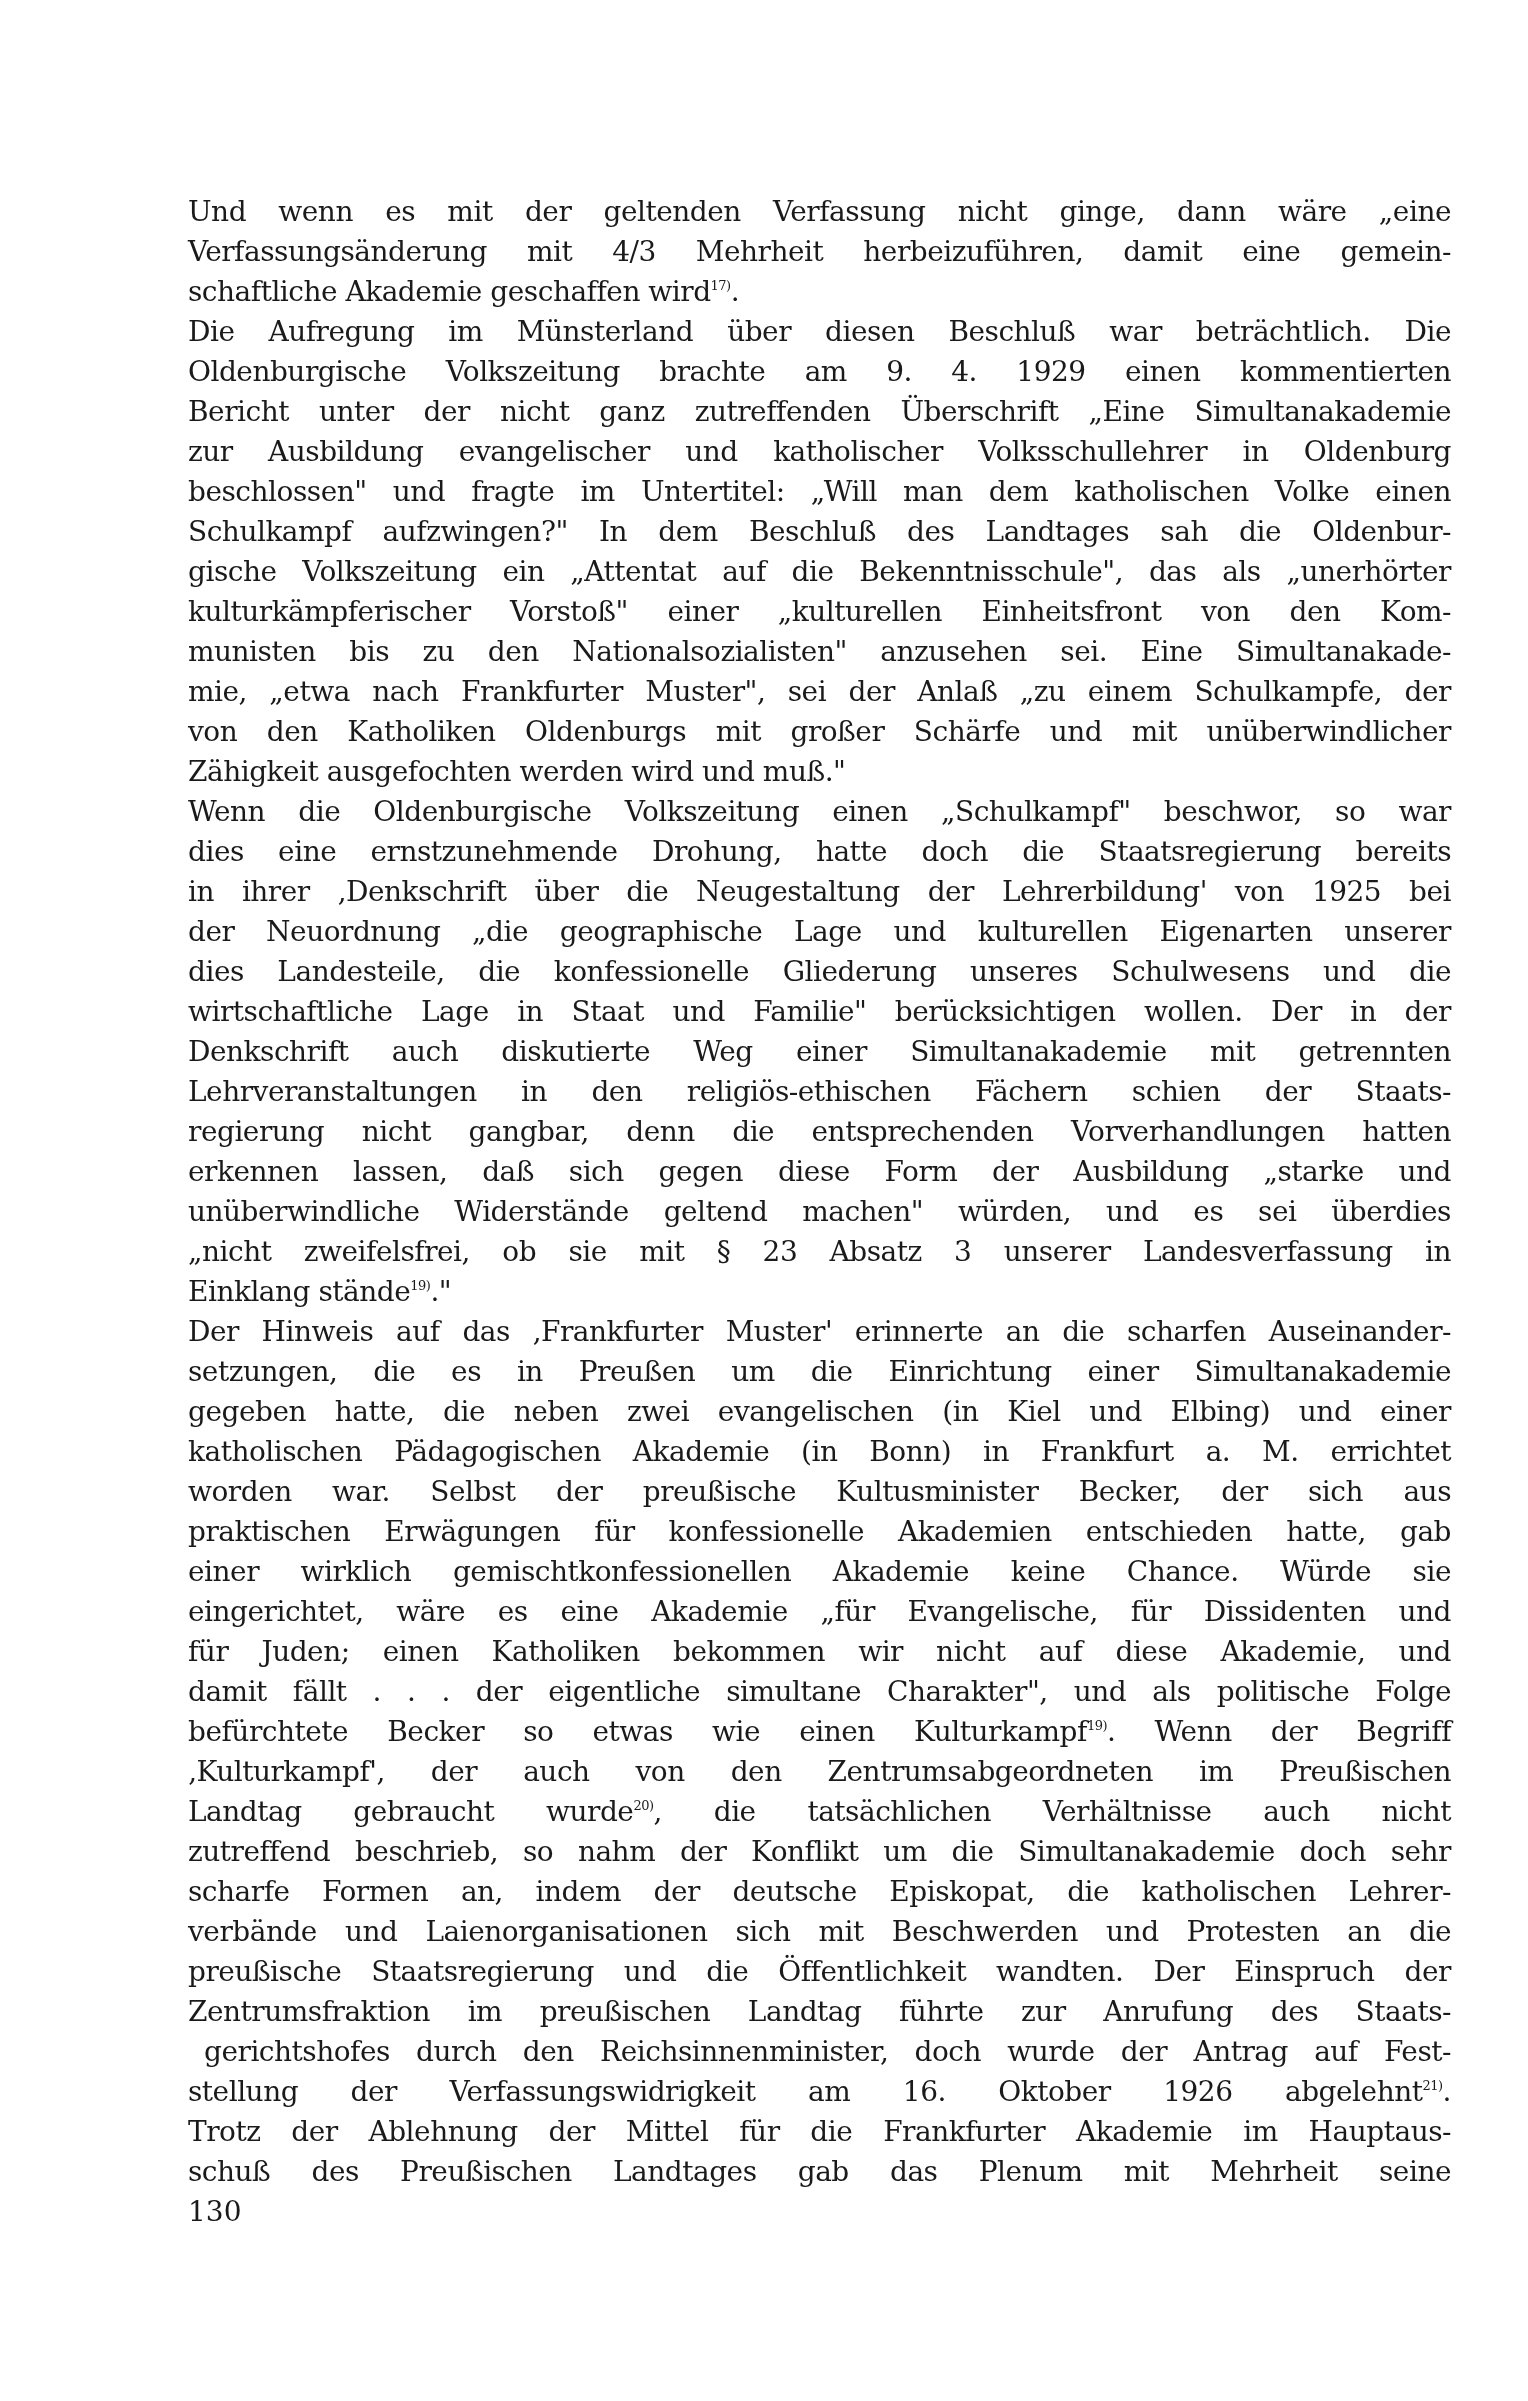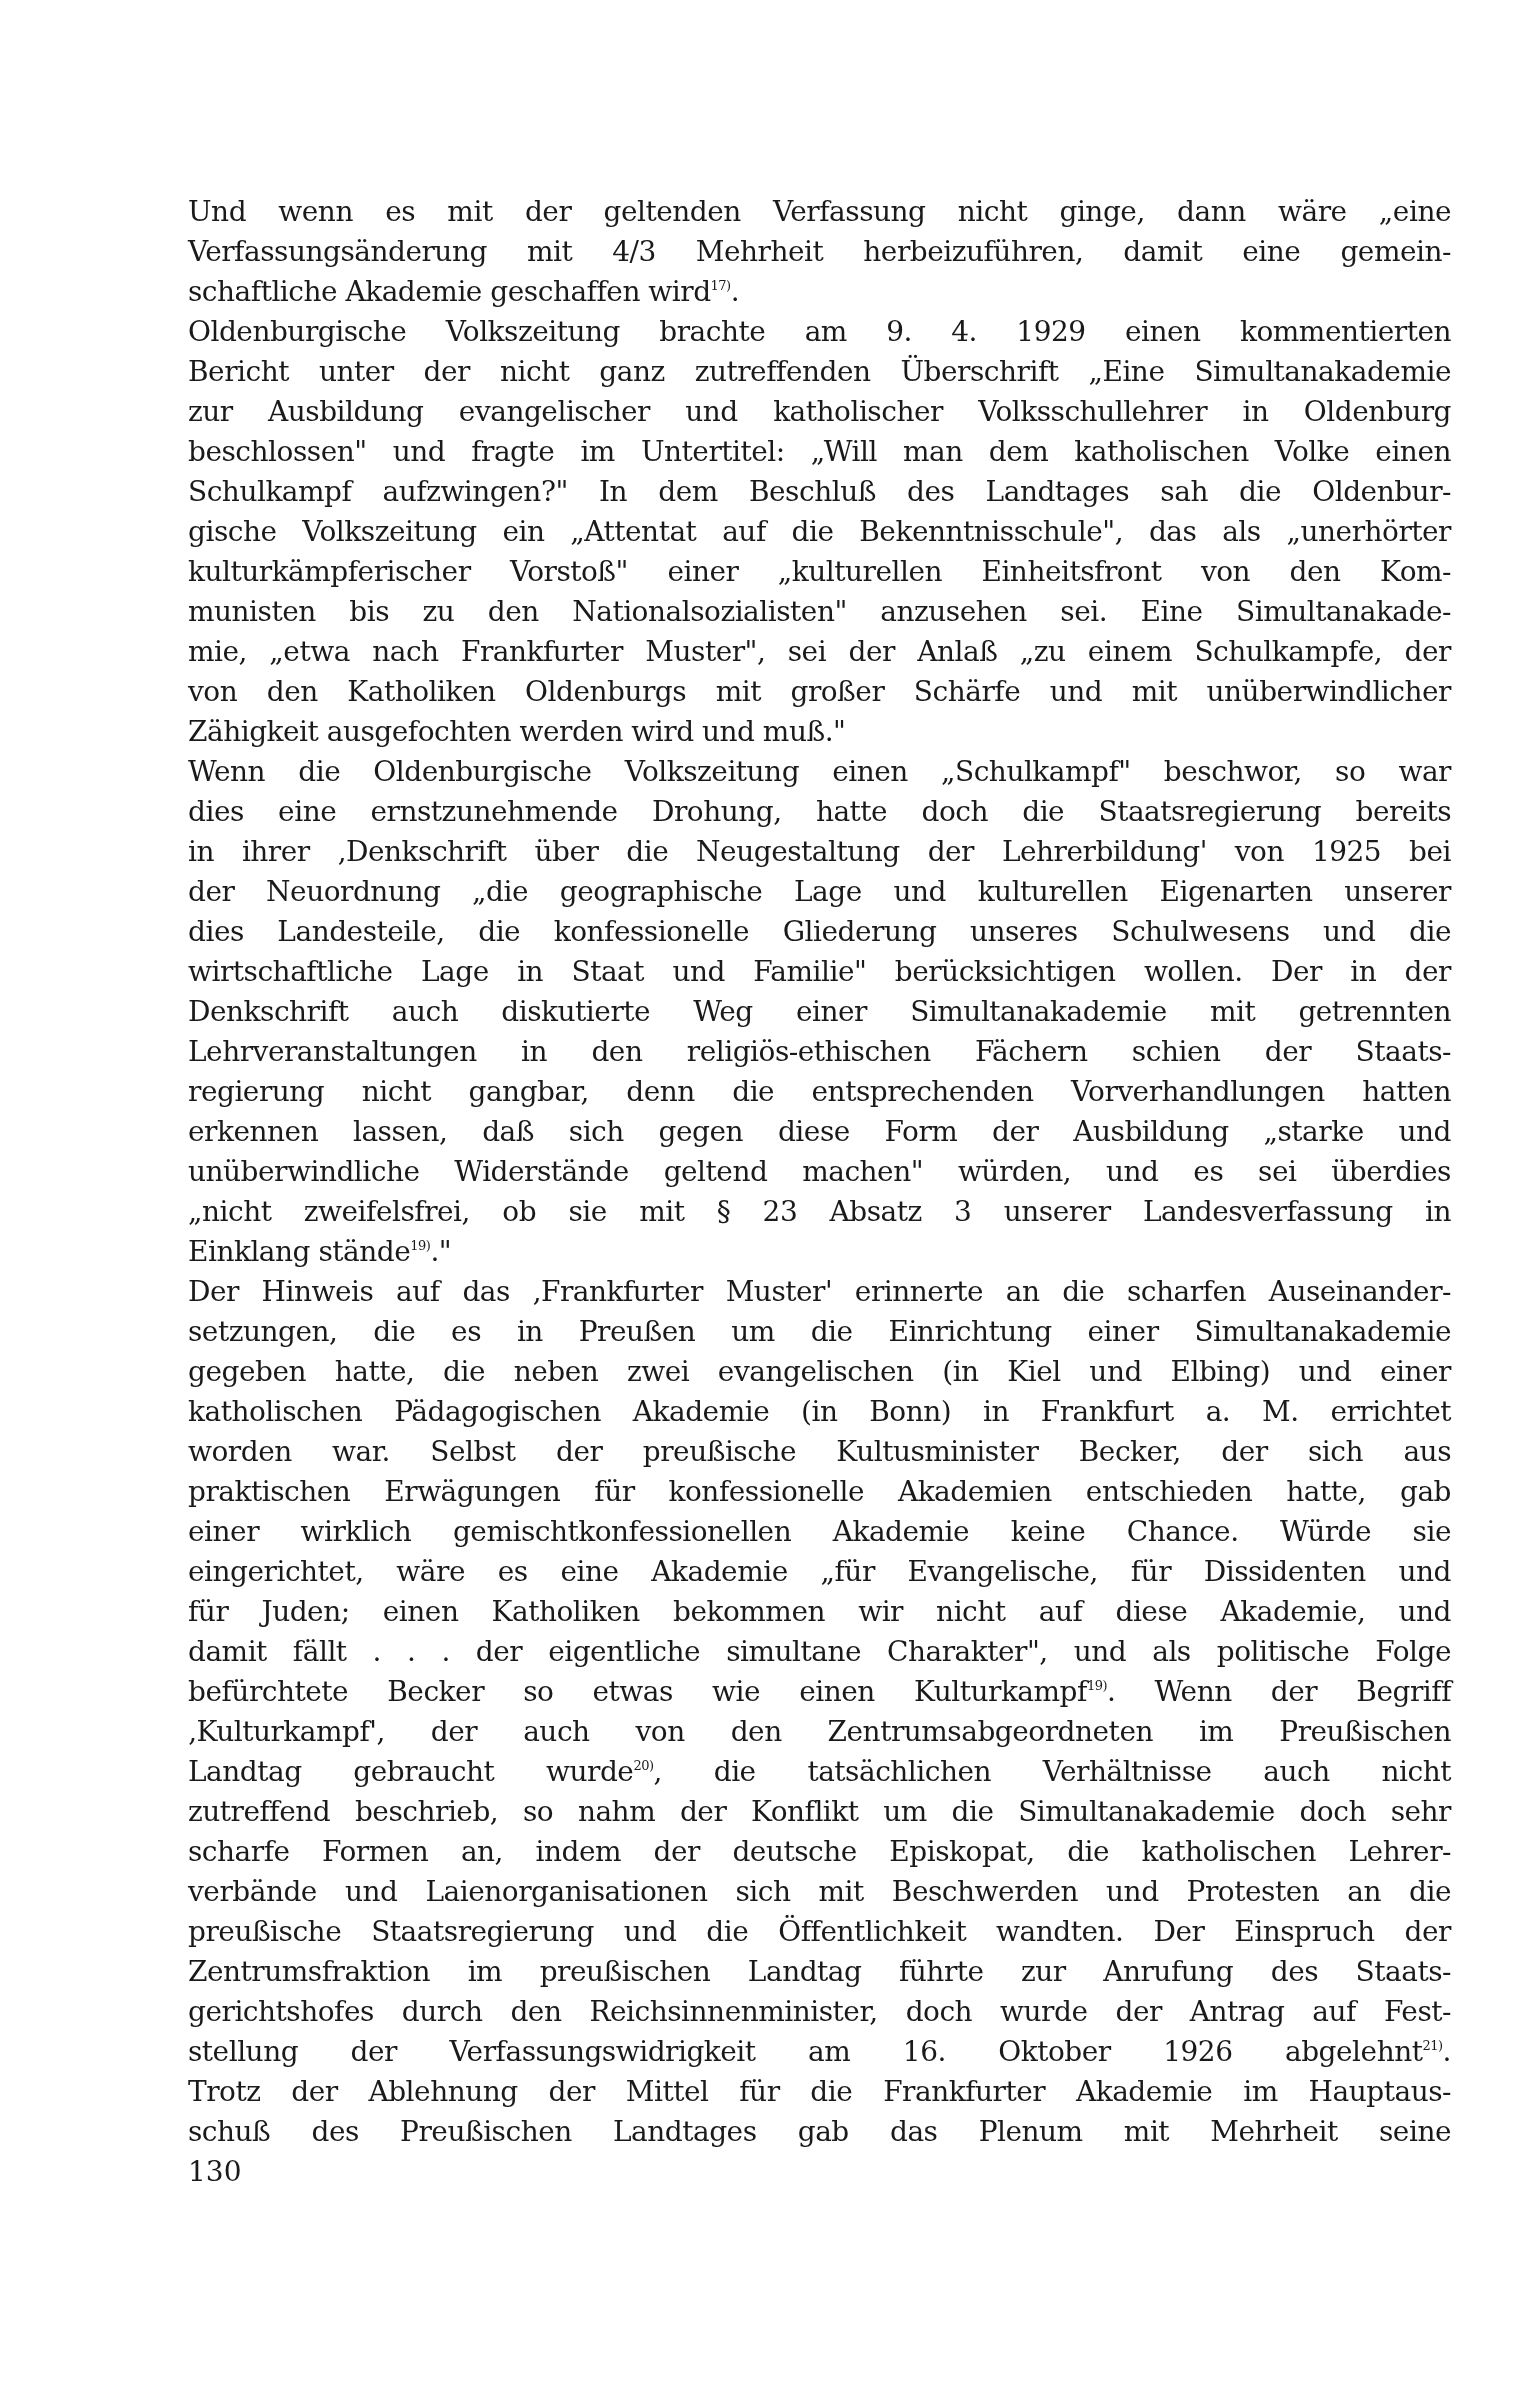--- a/index.html
+++ b/index.html
@@ -27,20 +27,21 @@
   sup { font-size: 13px; line-height: 0; vertical-align: 11px; }
   .pageno { display: block; height: 40px; text-align: left; letter-spacing: 0; }
 </style>
 </head>
 <body>
 
 <div class="page" id="page">
     <span class="line"><span style="white-space: nowrap; word-spacing: 0px;"><span>Und wenn es mit der geltenden Verfassung nicht ginge, dann wäre „eine</span></span></span>
     <span class="line"><span style="white-space: nowrap; word-spacing: 0px;"><span>Verfassungsänderung mit 4/3 Mehrheit herbeizuführen, damit eine gemein-</span></span></span>
     <span class="line last"><span style="white-space: nowrap;"><span>schaftliche Akademie geschaffen wird</span><sup>17)</sup><span>.</span></span></span>
+    <span class="line"><span style="white-space: nowrap; word-spacing: 0px;"><span>Die Aufregung im Münsterland über diesen Beschluß war beträchtlich. Die</span></span></span>
     <span class="line"><span style="white-space: nowrap; word-spacing: 0px;"><span>Oldenburgische Volkszeitung brachte am 9. 4. 1929 einen kommentierten</span></span></span>
     <span class="line"><span style="white-space: nowrap; word-spacing: 0px;"><span>Bericht unter der nicht ganz zutreffenden Überschrift „Eine Simultanakademie</span></span></span>
     <span class="line"><span style="white-space: nowrap; word-spacing: 0px;"><span>zur Ausbildung evangelischer und katholischer Volksschullehrer in Oldenburg</span></span></span>
     <span class="line"><span style="white-space: nowrap; word-spacing: 0px;"><span>beschlossen" und fragte im Untertitel: „Will man dem katholischen Volke einen</span></span></span>
     <span class="line"><span style="white-space: nowrap; word-spacing: 0px;"><span>Schulkampf aufzwingen?" In dem Beschluß des Landtages sah die Oldenbur-</span></span></span>
     <span class="line"><span style="white-space: nowrap; word-spacing: 0px;"><span>gische Volkszeitung ein „Attentat auf die Bekenntnisschule", das als „unerhörter</span></span></span>
     <span class="line"><span style="white-space: nowrap; word-spacing: 0px;"><span>kulturkämpferischer Vorstoß" einer „kulturellen Einheitsfront von den Kom-</span></span></span>
     <span class="line"><span style="white-space: nowrap; word-spacing: 0px;"><span>munisten bis zu den Nationalsozialisten" anzusehen sei. Eine Simultanakade-</span></span></span>
     <span class="line"><span style="white-space: nowrap; word-spacing: 0px;"><span>mie, „etwa nach Frankfurter Muster", sei der Anlaß „zu einem Schulkampfe, der</span></span></span>
     <span class="line"><span style="white-space: nowrap; word-spacing: 0px;"><span>von den Katholiken Oldenburgs mit großer Schärfe und mit unüberwindlicher</span></span></span>
@@ -69,19 +70,19 @@
     <span class="line"><span style="white-space: nowrap; word-spacing: 0px;"><span>für Juden; einen Katholiken bekommen wir nicht auf diese Akademie, und</span></span></span>
     <span class="line"><span style="white-space: nowrap; word-spacing: 0px;"><span>damit fällt . . . der eigentliche simultane Charakter", und als politische Folge</span></span></span>
     <span class="line"><span style="white-space: nowrap; word-spacing: 0px;"><span>befürchtete Becker so etwas wie einen Kulturkampf</span><sup>19)</sup><span>. Wenn der Begriff</span></span></span>
     <span class="line"><span style="white-space: nowrap; word-spacing: 0px;"><span>‚Kulturkampf', der auch von den Zentrumsabgeordneten im Preußischen</span></span></span>
     <span class="line"><span style="white-space: nowrap; word-spacing: 0px;"><span>Landtag gebraucht wurde</span><sup>20)</sup><span>, die tatsächlichen Verhältnisse auch nicht</span></span></span>
     <span class="line"><span style="white-space: nowrap; word-spacing: 0px;"><span>zutreffend beschrieb, so nahm der Konflikt um die Simultanakademie doch sehr</span></span></span>
     <span class="line"><span style="white-space: nowrap; word-spacing: 0px;"><span>scharfe Formen an, indem der deutsche Episkopat, die katholischen Lehrer-</span></span></span>
     <span class="line"><span style="white-space: nowrap; word-spacing: 0px;"><span>verbände und Laienorganisationen sich mit Beschwerden und Protesten an die</span></span></span>
     <span class="line"><span style="white-space: nowrap; word-spacing: 0px;"><span>preußische Staatsregierung und die Öffentlichkeit wandten. Der Einspruch der</span></span></span>
     <span class="line"><span style="white-space: nowrap; word-spacing: 0px;"><span>Zentrumsfraktion im preußischen Landtag führte zur Anrufung des Staats-</span></span></span>
-    <span class="line"><span style="white-space: nowrap; word-spacing: 0px;"><span>gerichtshofes durch den Reichsinnenminister, doch wurde der Antrag auf Fest-</span></span></span>
+    <span class="line"><span style="white-space: nowrap; word-spacing: 0px; margin-left: 16px;"><span>gerichtshofes durch den Reichsinnenminister, doch wurde der Antrag auf Fest-</span></span></span>
     <span class="line"><span style="white-space: nowrap; word-spacing: 0px;"><span>stellung der Verfassungswidrigkeit am 16. Oktober 1926 abgelehnt</span><sup>21)</sup><span>.</span></span></span>
     <span class="line"><span style="white-space: nowrap; word-spacing: 0px;"><span>Trotz der Ablehnung der Mittel für die Frankfurter Akademie im Hauptaus-</span></span></span>
     <span class="line"><span style="white-space: nowrap; word-spacing: 0px;"><span>schuß des Preußischen Landtages gab das Plenum mit Mehrheit seine</span></span></span>
     <span class="pageno">130</span>
   </div>
 
 
 </body></html>

